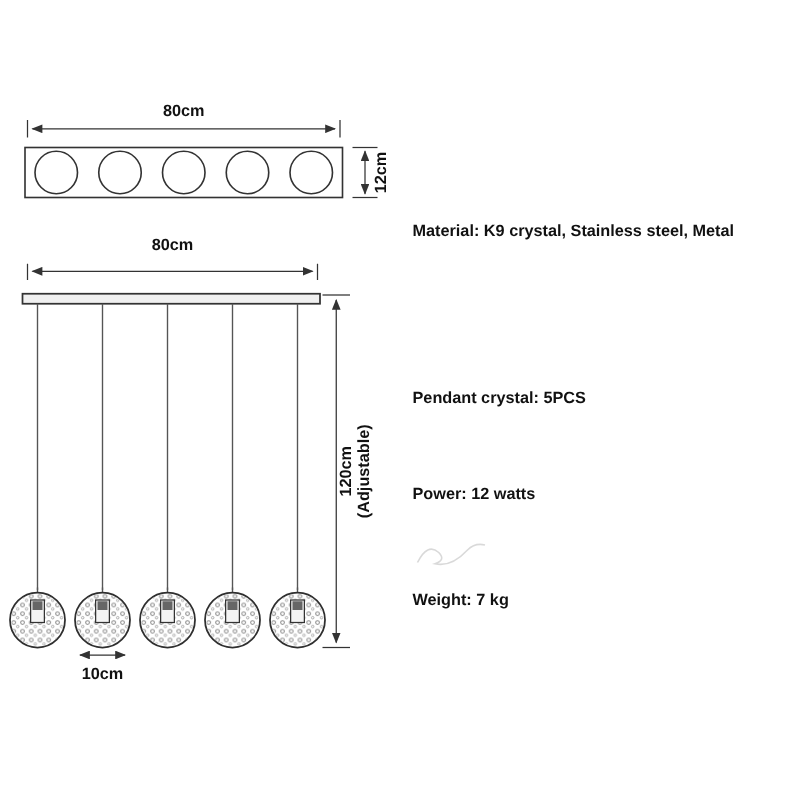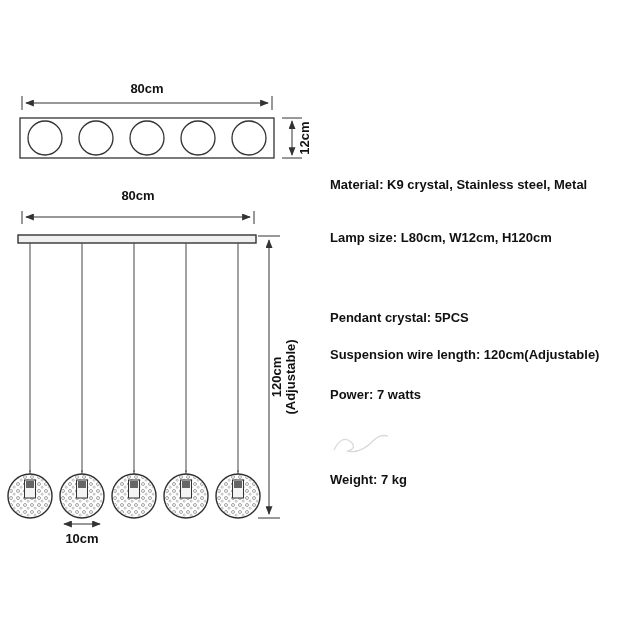--- a/index.html
+++ b/index.html
@@ -102,20 +102,18 @@
         <line class="thin" x1="64" y1="524" x2="100" y2="524" marker-start="url(#arr)" marker-end="url(#arr)"></line>
         <text class="dim" x="82" y="543" text-anchor="middle" font-size="12">10cm</text>
       </g>
     </g>
 
     <path d="M334,450 q8,-16 17,-8 q6,6 -3,9 q13,3 26,-11 q6,-6 14,-4" stroke="#c4c4c4" stroke-width="1.3" fill="none" opacity="0.65"></path>
   </svg>
 
   <div class="specs">
     <div class="spec" style="top:177px">Material: K9 crystal, Stainless steel, Metal</div>
-    <div class="spec" style="top:230px">Lamp size: L80cm, W12cm, H120cm</div>
     <div class="spec" style="top:310px">Pendant crystal: 5PCS</div>
-    <div class="spec" style="top:347px">Suspension wire length: 120cm(Adjustable)</div>
-    <div class="spec" style="top:387px">Power: 7 watts</div>
+    <div class="spec" style="top:387px">Power: 12 watts</div>
     <div class="spec" style="top:472px">Weight: 7 kg</div>
   </div>
 
 </div>
 
 </body></html>

